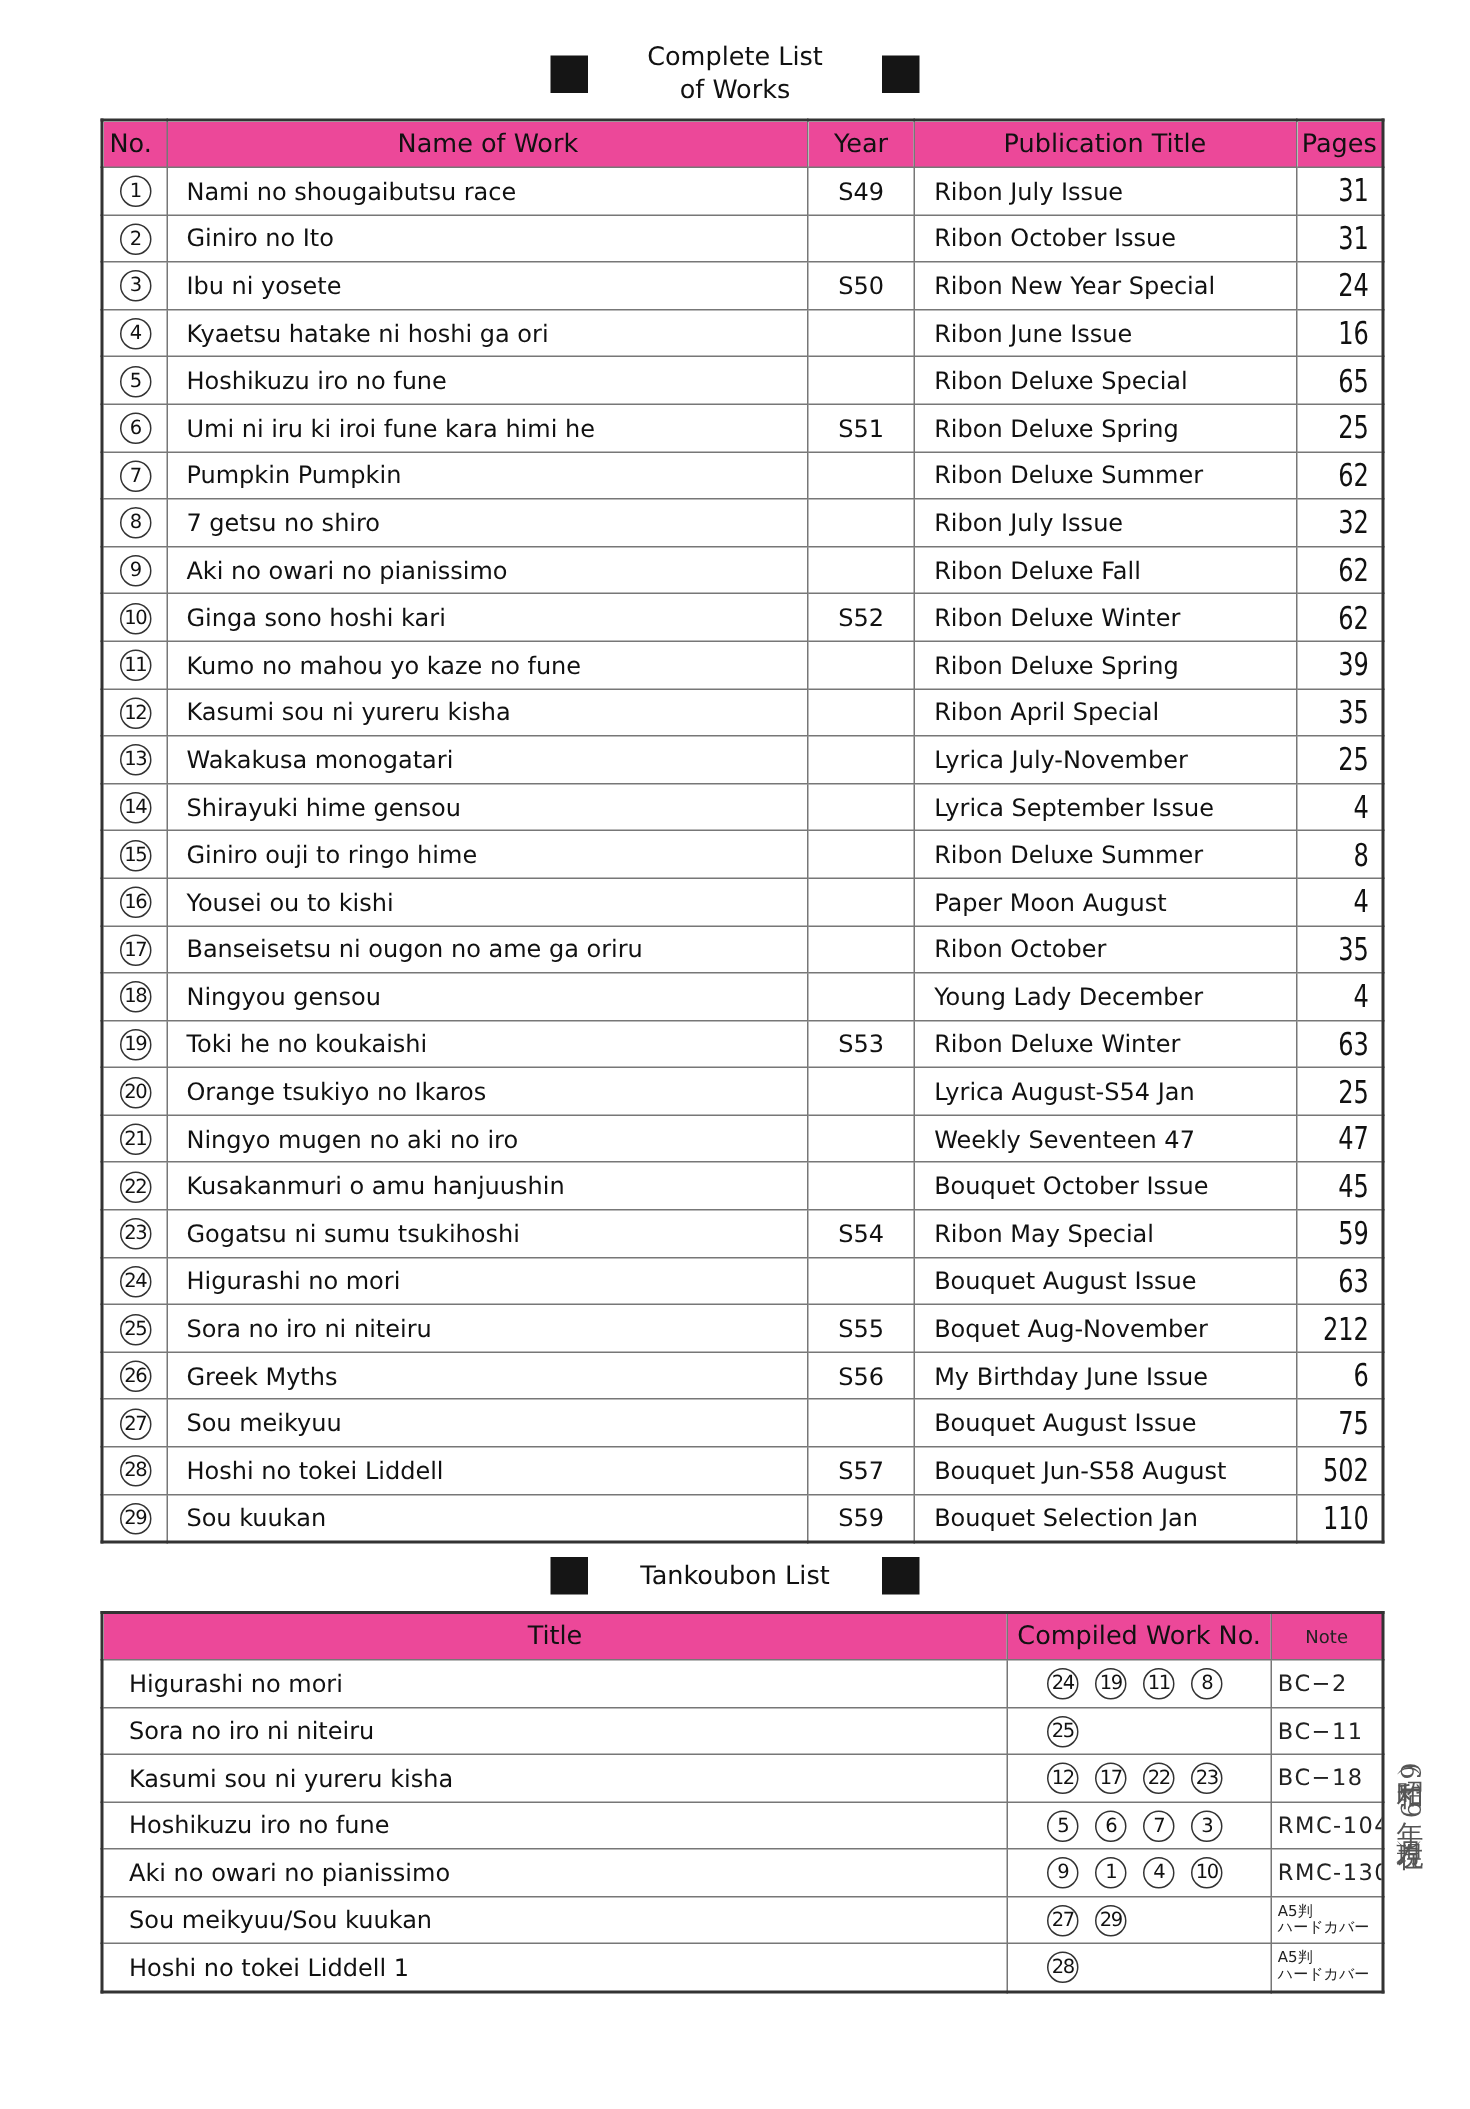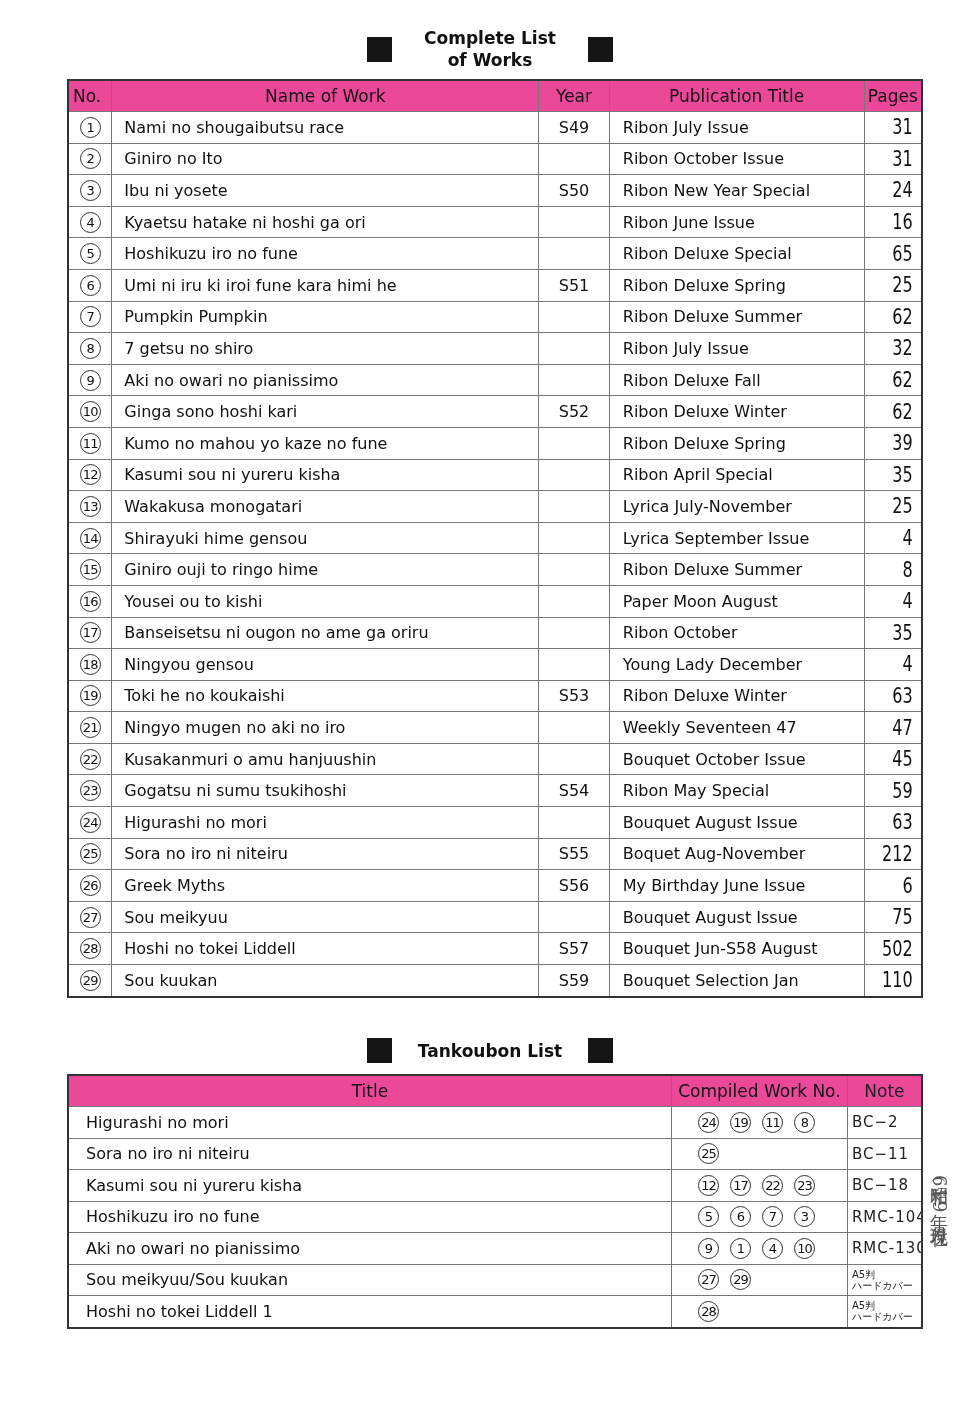--- a/index.html
+++ b/index.html
@@ -1,18 +1,18 @@
 <!DOCTYPE html>
 <html><head>
 <meta charset="utf-8">
 <style>
   html, body { margin: 0; padding: 0; background: #ffffff; }
   body { width: 980px; height: 1406px; position: relative; font-family: "DejaVu Sans", sans-serif; color: #111; overflow: hidden; }
 
-  .section-title { position: absolute; left: 0; width: 980px; display: flex; justify-content: center; align-items: center; font-weight: bold; }
+  .section-title { position: absolute; left: 0; width: 980px; display: flex; justify-content: center; align-items: center; }
   .section-title .sq { width: 25px; height: 25px; background: #151515; display: inline-block; }
   .section-title .txt { text-align: center; font-size: 17px; line-height: 22px; color: #111; }
 
   #title1 { top: 27px; }
   #title1 .txt { width: 196px; }
   #title2 { top: 1038px; }
   #title2 .txt { width: 196px; }
 
   table { border-collapse: collapse; position: absolute; table-layout: fixed; }
   td, th { border: 1px solid #777; padding: 0; overflow: hidden; white-space: nowrap; }
@@ -189,20 +189,27 @@
         <td class="c-pages">4</td>
       </tr>
       <tr>
         <td class="c-no"><span class="circ">19</span></td>
         <td class="c-name">Toki he no koukaishi</td>
         <td class="c-year">S53</td>
         <td class="c-pub">Ribon Deluxe Winter</td>
         <td class="c-pages">63</td>
       </tr>
       <tr>
+        <td class="c-no"><span class="circ">20</span></td>
+        <td class="c-name">Orange tsukiyo no Ikaros</td>
+        <td class="c-year"></td>
+        <td class="c-pub">Lyrica August-S54 Jan</td>
+        <td class="c-pages">25</td>
+      </tr>
+      <tr>
         <td class="c-no"><span class="circ">21</span></td>
         <td class="c-name">Ningyo mugen no aki no iro</td>
         <td class="c-year"></td>
         <td class="c-pub">Weekly Seventeen 47</td>
         <td class="c-pages">47</td>
       </tr>
       <tr>
         <td class="c-no"><span class="circ">22</span></td>
         <td class="c-name">Kusakanmuri o amu hanjuushin</td>
         <td class="c-year"></td>
@@ -265,21 +272,21 @@
   <span class="sq"></span>
   <span class="txt">Tankoubon List</span>
   <span class="sq"></span>
 </div>
 
 <table id="tank">
   <thead>
     <tr>
       <th class="t-title" style="padding-left:0">Title</th>
       <th class="t-comp" style="padding-left:0">Compiled Work No.</th>
-      <th class="t-note" style="padding-left:0;font-size:17px;letter-spacing:0">Note</th>
+      <th class="t-note" style="padding-left:0;font-size:12px;letter-spacing:0">Note</th>
     </tr>
   </thead>
   <tbody id="tank-body">
       <tr>
         <td class="t-title">Higurashi no mori</td>
         <td class="t-comp"><span class="circ">24</span><span class="circ">19</span><span class="circ">11</span><span class="circ">8</span></td>
         <td class="t-note">BC−2</td>
       </tr>
       <tr>
         <td class="t-title">Sora no iro ni niteiru</td>

